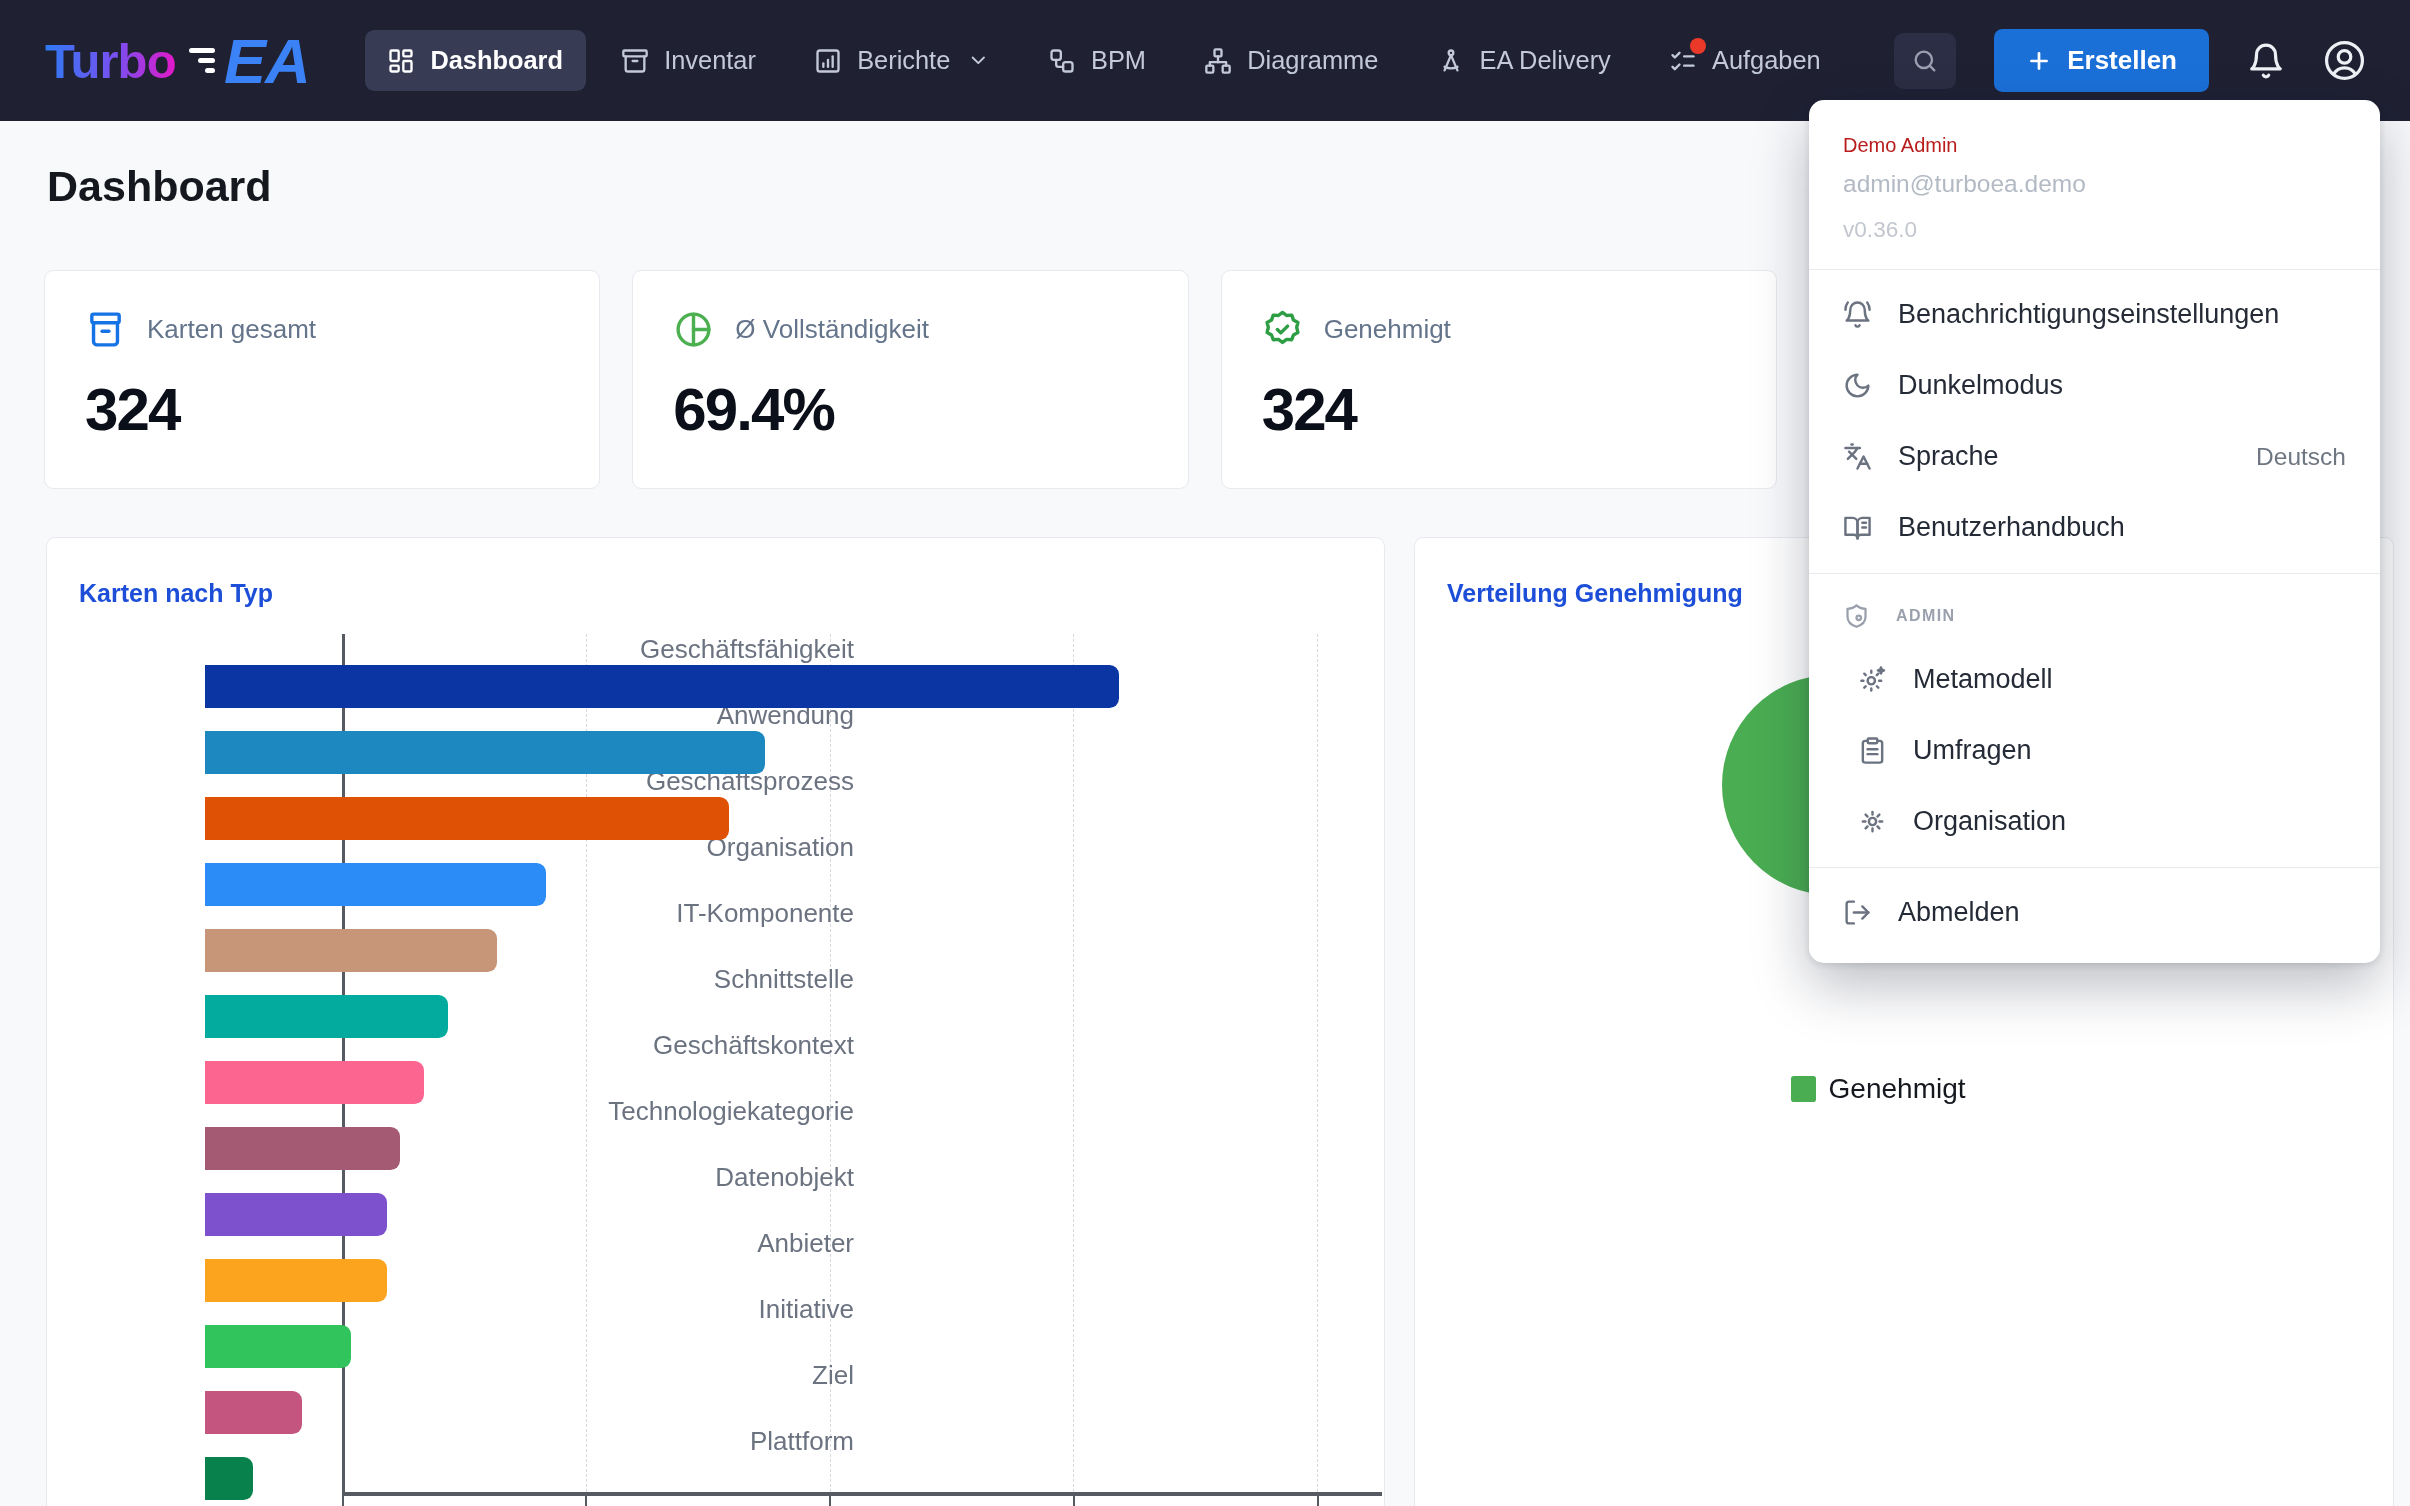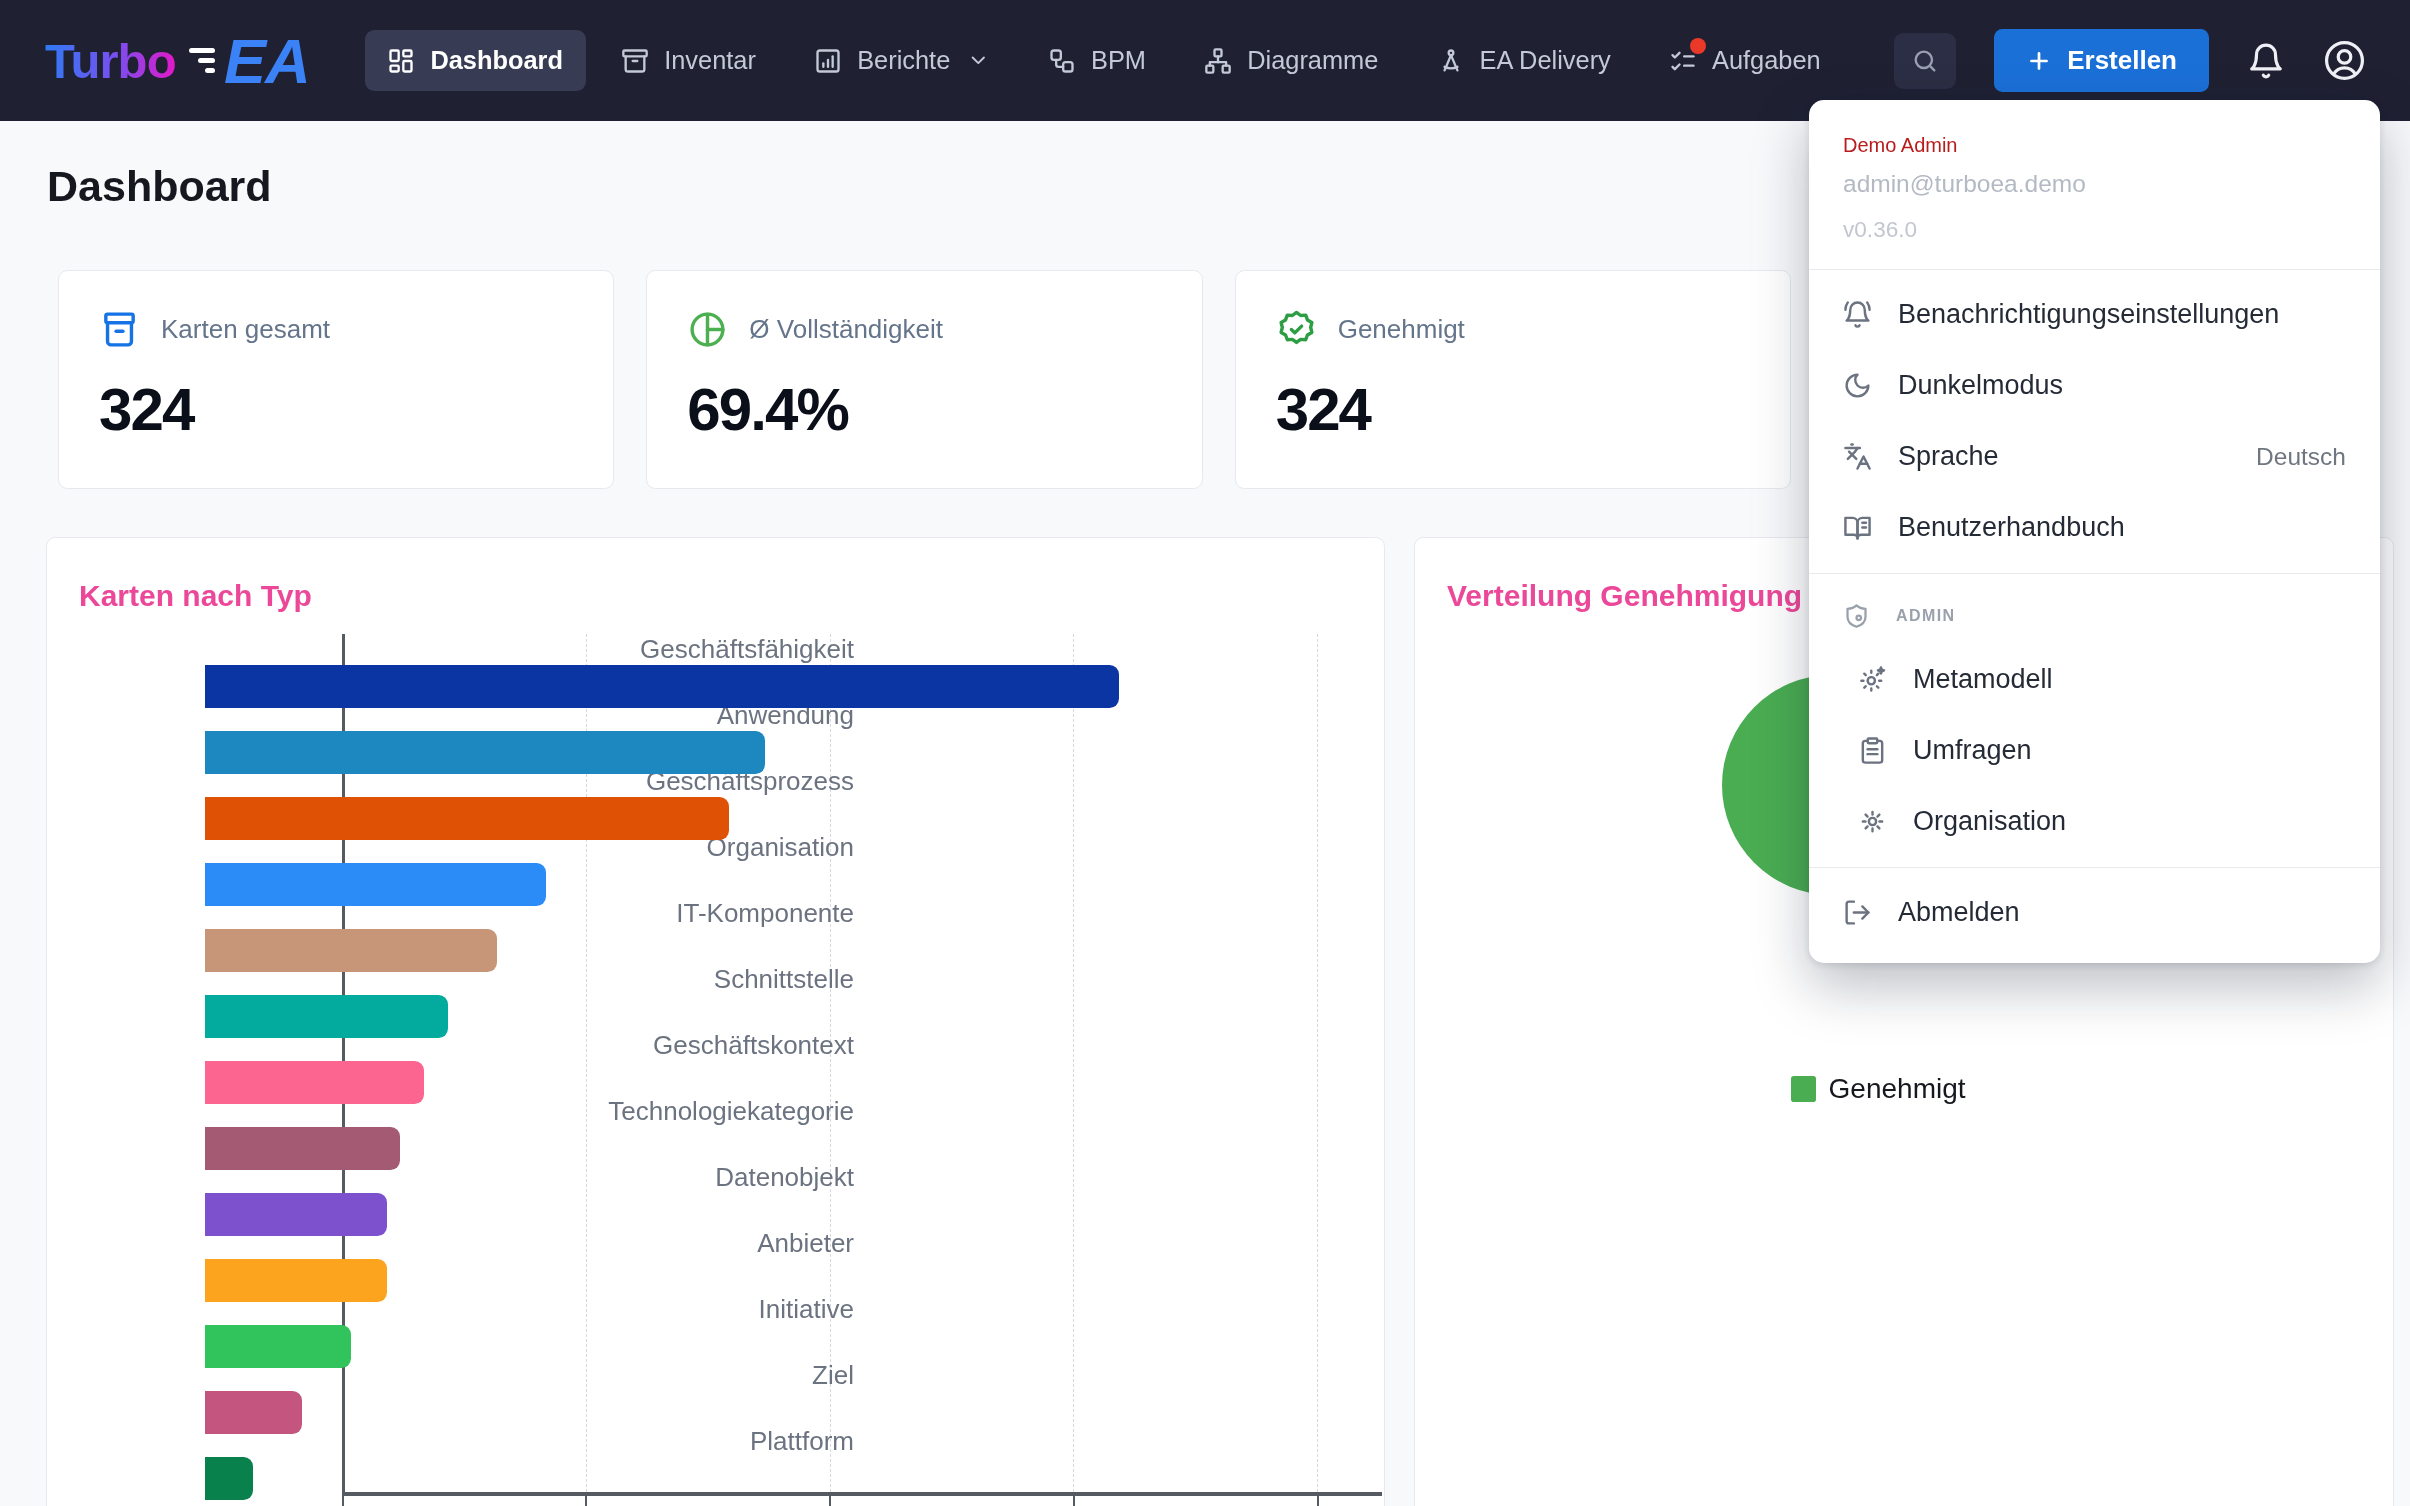--- a/index.html
+++ b/index.html
@@ -56,34 +56,34 @@
     font-family:inherit;
   }
   .create-btn .ic { width:26px; height:26px; stroke-width:2.5; }
   .bell-btn, .avatar-btn { color:#eef0f5; cursor:pointer; display:flex; }
   .bell-btn .ic { width:38px; height:38px; }
   .avatar-btn .ic { width:43px; height:43px; stroke-width:1.8; }
 
   
   .page-title { position:absolute; left:47px; top:162px; font-size:43px; font-weight:800; color:#15181e; }
 
-  .stats { position:absolute; left:58px; top:270px; width:1733px; display:flex; gap:32px; }
+  .stats { position:absolute; left:44px; top:270px; width:1733px; display:flex; gap:32px; }
   .stat-card {
     flex:1; height:219px; background:#ffffff; border:1.9px solid #e7e9ee; border-radius:9.4px;
     padding:38px 40px;
   }
   .stat-head { display:flex; align-items:center; gap:21px; }
   .stat-head .ic { width:41px; height:41px; }
   .stat-label { font-size:26px; font-weight:500; color:#64748b; }
   .stat-value { margin-top:24.5px; font-size:60px; font-weight:800; color:#0b0f19; letter-spacing:-1.9px; }
 
   .card {
     position:absolute; background:#ffffff; border:1.9px solid #e7e9ee; border-radius:9.4px;
   }
-  .card-title { position:absolute; left:32px; top:41px; font-size:30px; font-weight:700; color:#ec4899; white-space:nowrap; }
+  .card-title { position:absolute; left:32px; top:41px; font-size:25px; font-weight:700; color:#1d4ed8; white-space:nowrap; }
 
   
   .bar-card { left:46px; top:537px; width:1339px; height:1036px; }
   .chart-area { position:absolute; left:0; top:96px; width:1335px; height:876px; }
   .grid-overlay { position:absolute; left:295px; top:0; width:1036px; height:858px; }
   .gridline { position:absolute; top:0; height:858px; width:0; border-left:1.9px dashed #d7d9de; }
   .y-axis { position:absolute; left:295px; top:0; width:2.8px; height:858px; background:#565b63; }
   .x-axis { position:absolute; left:295px; top:858px; width:1040px; height:3.8px; background:#565b63; }
   .x-tick { position:absolute; top:862px; width:1.9px; height:10.4px; background:#565b63; }
   .bar-rows { position:absolute; left:0; top:0; width:1335px; }

